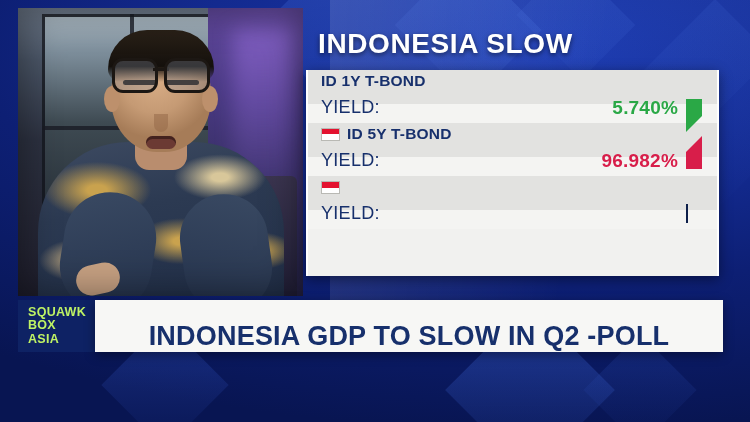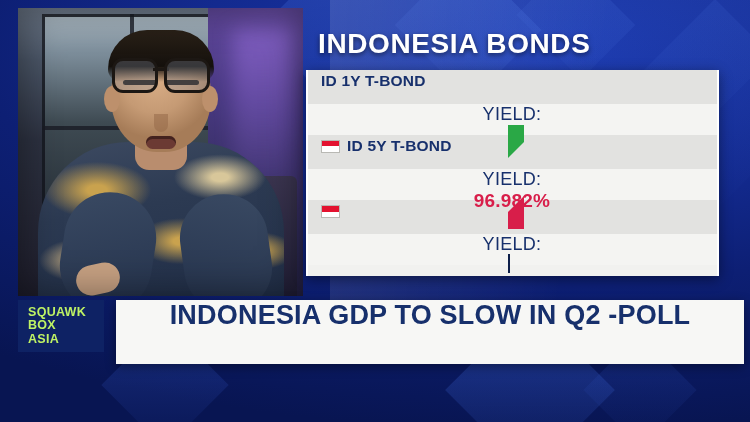--- a/index.html
+++ b/index.html
@@ -74,43 +74,43 @@
   .feed .shade{position:absolute;inset:0;box-shadow:inset 0 0 42px rgba(0,0,0,.45);}
 
   
   .hdr-title{position:absolute;left:318px;top:28px;color:#ffffff;font-weight:bold;
      font-size:28px;letter-spacing:.6px;text-shadow:0 2px 5px rgba(0,0,0,.55);}
   .panel{position:absolute;left:306px;top:70px;width:409px;height:206px;
      background:#f1f1ef;box-shadow:0 3px 12px rgba(0,0,0,.45);
      border-left:2px solid #ffffff;border-right:2px solid #ffffff;}
   .row{height:34px;display:flex;align-items:center;padding:0 14px 12px 13px;box-sizing:border-box;}
   .row.hdr{background:#e2e2e0;height:34px;}
-  .row.val{background:#f4f4f2;height:31px;flex-direction:column;}
+  .row.val{background:#f4f4f2;height:19px;}
   .bond-name{color:#17306c;font-weight:bold;font-size:15.5px;letter-spacing:.2px;}
   .yield-lbl{color:#17306c;font-size:18px;letter-spacing:.3px;}
   .spacer{flex:1;}
   .yield-val{font-weight:bold;font-size:19px;letter-spacing:.2px;}
   .v-up{color:#d81e4a;}
   .v-down{color:#2aa846;}
   .v-flat{color:#17306c;}
   .flag{width:19px;height:13px;margin-right:7px;border:1px solid #b9b9b4;box-sizing:border-box;
         background:linear-gradient(180deg,#e3122f 0 50%,#ffffff 50% 100%);display:inline-block;
         vertical-align:middle;}
   .mark{width:17px;height:17px;margin-left:8px;display:inline-block;vertical-align:-3px;}
   .tri-down{width:0;height:0;border-left:16px solid #2aa846;border-bottom:16px solid transparent;}
   .tri-up{width:0;height:0;border-right:16px solid #d81e4a;border-top:16px solid transparent;}
   .sq-flat{width:15px;height:15px;background:#17306c;border:1px solid #0d1f4a;}
 
   
   .show-block{position:absolute;left:18px;top:300px;width:86px;height:52px;
      background:#0e2264;display:flex;flex-direction:column;justify-content:center;padding-left:10px;
      box-sizing:border-box;}
   .show-line{color:#bef264;font-weight:bold;font-size:12.5px;line-height:13.5px;letter-spacing:.3px;}
-  .headline{position:absolute;left:116px;top:300px;width:628px;height:64px;background:#f7f7f5;
-     display:flex;align-items:flex-start;justify-content:center;box-shadow:0 3px 10px rgba(0,0,0,.4);}
+  .headline{position:absolute;left:95px;top:300px;width:628px;height:52px;background:#f7f7f5;
+     display:flex;align-items:flex-end;justify-content:center;box-shadow:0 3px 10px rgba(0,0,0,.4);}
   .headline span{color:#17306c;font-weight:bold;font-size:27px;letter-spacing:.2px;white-space:nowrap;}
 </style>
 </head>
 <body>
 
 <div id="stage">
 
   <div class="bg-base"></div>
   <div class="chev" style="left:300px;top:-70px;width:200px;height:200px;transform:rotate(45deg);"></div>
   <div class="chev" style="left:430px;top:-60px;width:170px;height:170px;transform:rotate(45deg);opacity:.7;"></div>
@@ -146,30 +146,31 @@
     </div>
     <div class="hair"></div>
     <div class="glasses">
       <div class="lens" style="left:0;"></div>
       <div class="bridge"></div>
       <div class="lens" style="right:0;"></div>
     </div>
     <div class="shade"></div>
   </div>
 
-  <div class="hdr-title">INDONESIA BONDS</div>
+  <div class="hdr-title">INDONESIA SLOW</div>
 
   <div class="panel">
 
     <div class="row hdr">
       <span class="bond-name">ID 1Y T-BOND</span>
     </div>
     <div class="row val">
       <span class="yield-lbl">YIELD:</span>
       <span class="spacer"></span>
+      <span class="yield-val v-down">5.740%</span>
       <span class="mark"><span class="tri-down"></span></span>
     </div>
 
     <div class="row hdr">
       <span class="flag"></span>
       <span class="bond-name">ID 5Y T-BOND</span>
     </div>
     <div class="row val">
       <span class="yield-lbl">YIELD:</span>
       <span class="spacer"></span>

